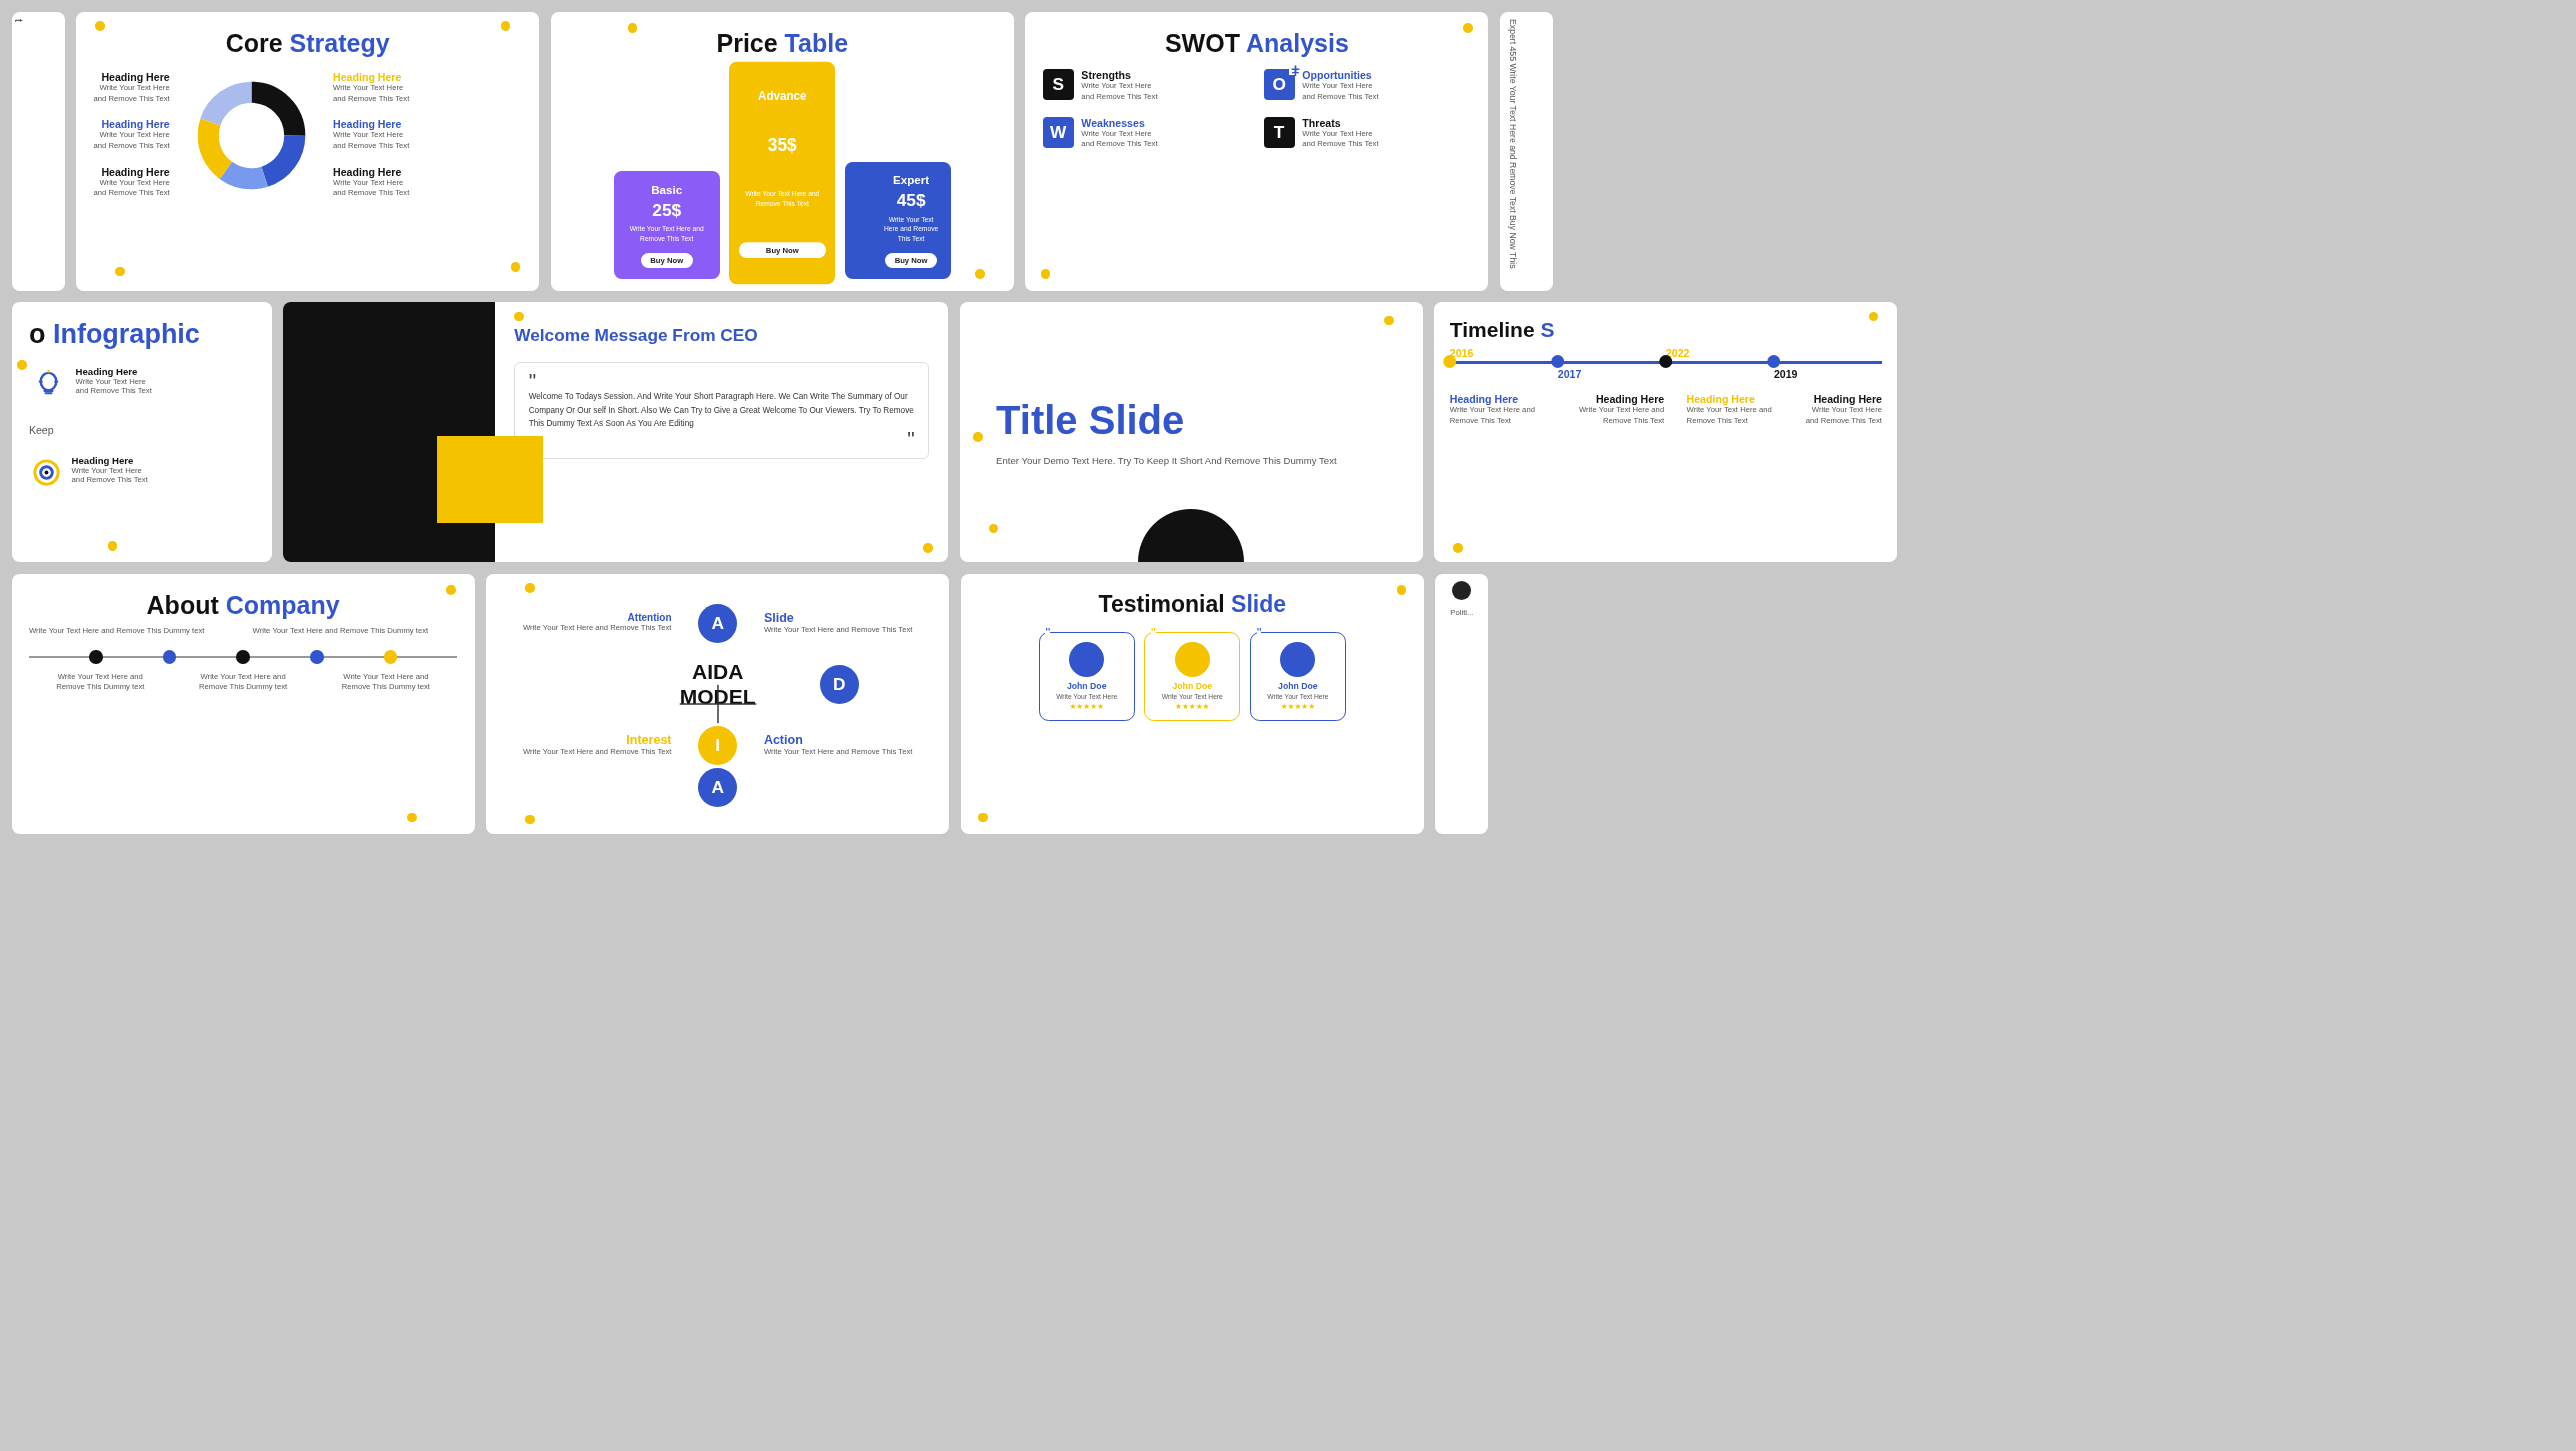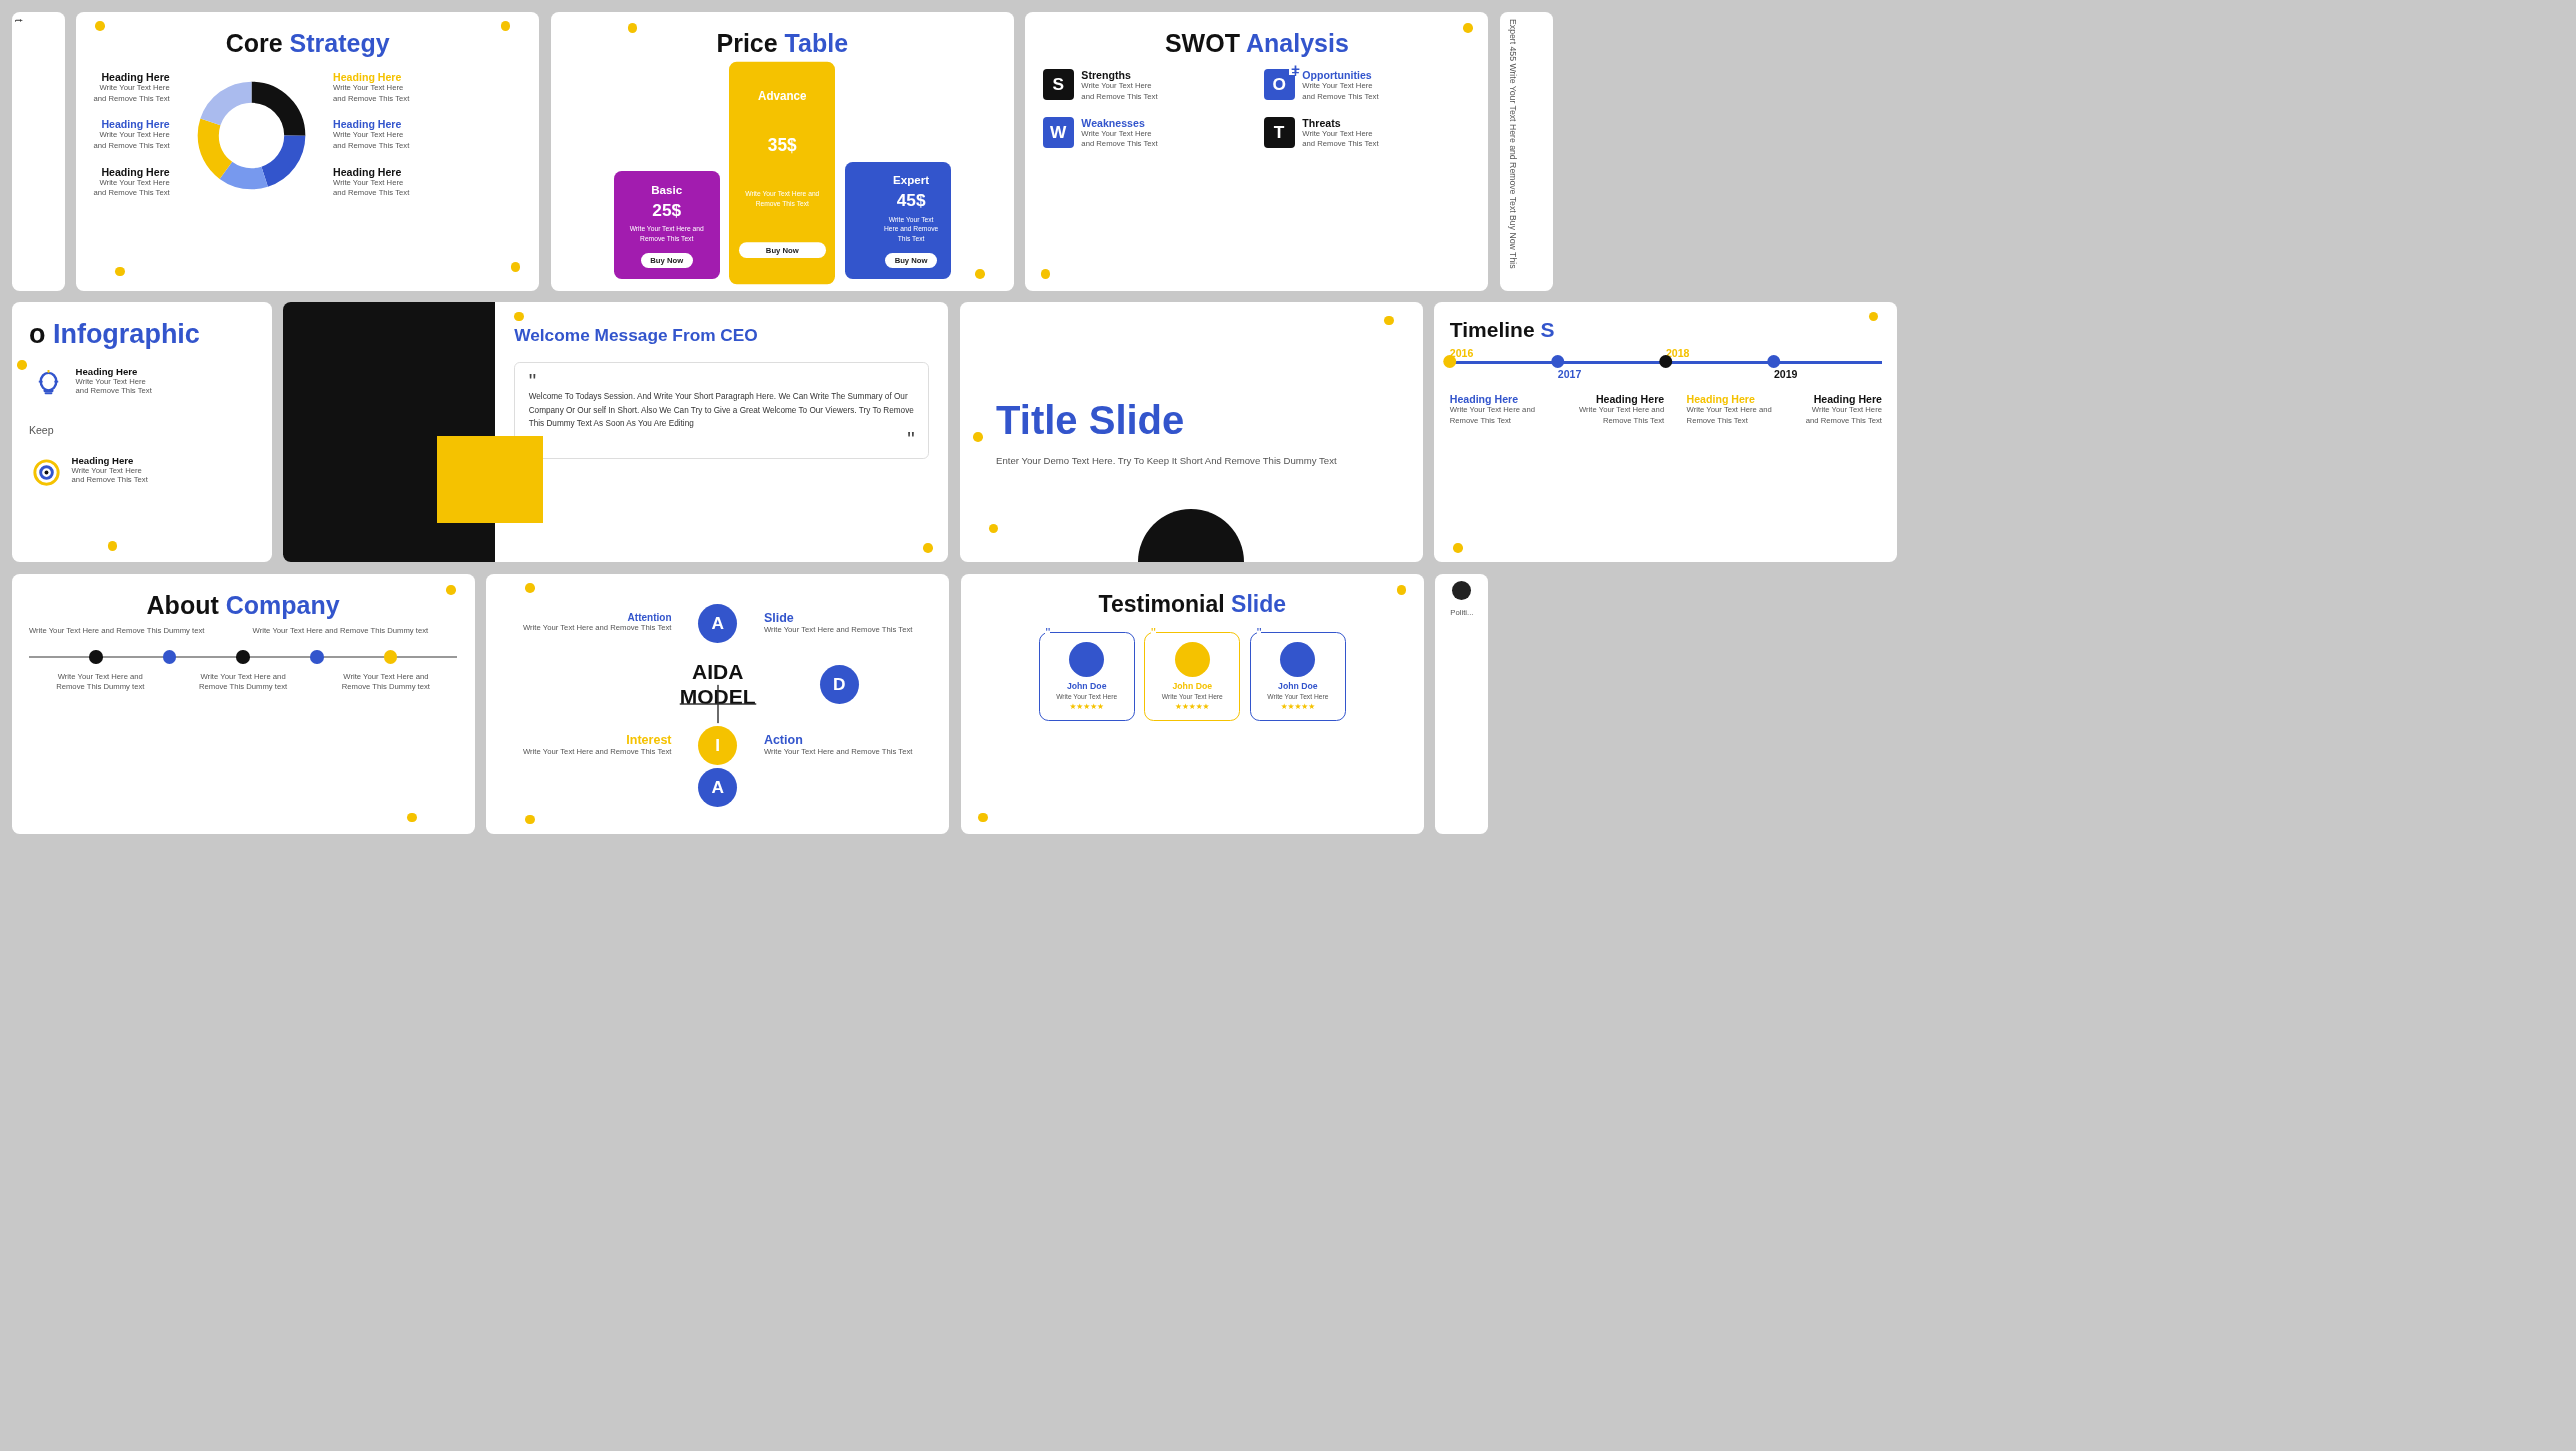--- a/index.html
+++ b/index.html
@@ -21,21 +21,21 @@
     .core-strategy-content { display: flex; align-items: center; gap: 9.6px; }
     .donut-wrap { position: relative; width: 125px; height: 125px; flex-shrink: 0; margin: 0 9.6px; }
     .donut-center { position: absolute; top: 50%; left: 50%; transform: translate(-50%,-50%); width: 58px; height: 58px; background: #fff; border-radius: 50%; }
     .headings-left { display: flex; flex-direction: column; gap: 13.5px; text-align: right; }
     .headings-right { display: flex; flex-direction: column; gap: 13.5px; }
 
     
     .price-table-title { text-align: center; margin-bottom: 9.6px; }
     .price-cards { display: flex; gap: 9.6px; justify-content: center; align-items: flex-end; }
     .price-card { border-radius: 7.7px; padding: 11.6px 9.6px; text-align: center; width: 106px; }
-    .price-card.basic { background: #a21caf; color: #fff; }
+    .price-card.basic { background: #8b5cf6; color: #fff; }
     .price-card.advance { background: #f5c200; color: #fff; transform: scaleY(1.05); }
     .price-card.expert { background: #3355cc; color: #fff; padding-left: 36px; }
     .price-card-name { font-size: 11.6px; font-weight: 700; }
     .price-card-amount { font-size: 17.3px; font-weight: 900; margin: 3.9px 0; }
     .price-card-text { font-size: 6.7px; line-height: 1.4; margin-bottom: 5.8px; }
     .price-card-btn { background: #fff; color: #222; border: none; border-radius: 11.6px; padding: 2.9px 9.6px; font-size: 7.7px; font-weight: 700; cursor: pointer; }
 
     
     .swot-title { text-align: center; margin-bottom: 11.6px; }
     .swot-grid { display: grid; grid-template-columns: 1fr 1fr; gap: 13.5px; }
@@ -340,21 +340,21 @@
   </div>
 
   <div class="card" style="width:463px;padding:15.4px;">
     <div style="font-size:21px;font-weight:900;color:#111;">Timeline <span style="color:#3355cc;">S</span></div>
 
     <div style="position:relative;margin:15.4px 0 9.6px;">
 
       <div style="width:100%;height:3.9px;background:#3355cc;margin:19px 0;position:relative;">
         <div style="position:absolute;left:0;top:-13.5px;font-size:10.6px;font-weight:700;color:#f5c200;">2016</div>
         <div style="position:absolute;left:25%;top:7.7px;font-size:10.6px;font-weight:700;color:#3355cc;">2017</div>
-        <div style="position:absolute;left:50%;top:-13.5px;font-size:10.6px;font-weight:700;color:#f5c200;">2018</div>
+        <div style="position:absolute;left:50%;top:-13.5px;font-size:10.6px;font-weight:700;color:#f5c200;">2022</div>
         <div style="position:absolute;left:75%;top:7.7px;font-size:10.6px;font-weight:700;color:#111;">2019</div>
 
         <div style="position:absolute;left:0;top:-5.8px;width:13.5px;height:13.5px;background:#f5c200;border-radius:50%;transform:translateX(-50%);"></div>
         <div style="position:absolute;left:25%;top:-5.8px;width:13.5px;height:13.5px;background:#3355cc;border-radius:50%;transform:translateX(-50%);"></div>
         <div style="position:absolute;left:50%;top:-5.8px;width:13.5px;height:13.5px;background:#111;border-radius:50%;transform:translateX(-50%);"></div>
         <div style="position:absolute;left:75%;top:-5.8px;width:13.5px;height:13.5px;background:#3355cc;border-radius:50%;transform:translateX(-50%);"></div>
       </div>
     </div>
 
     <div style="display:flex;justify-content:space-between;margin-top:29px;">

